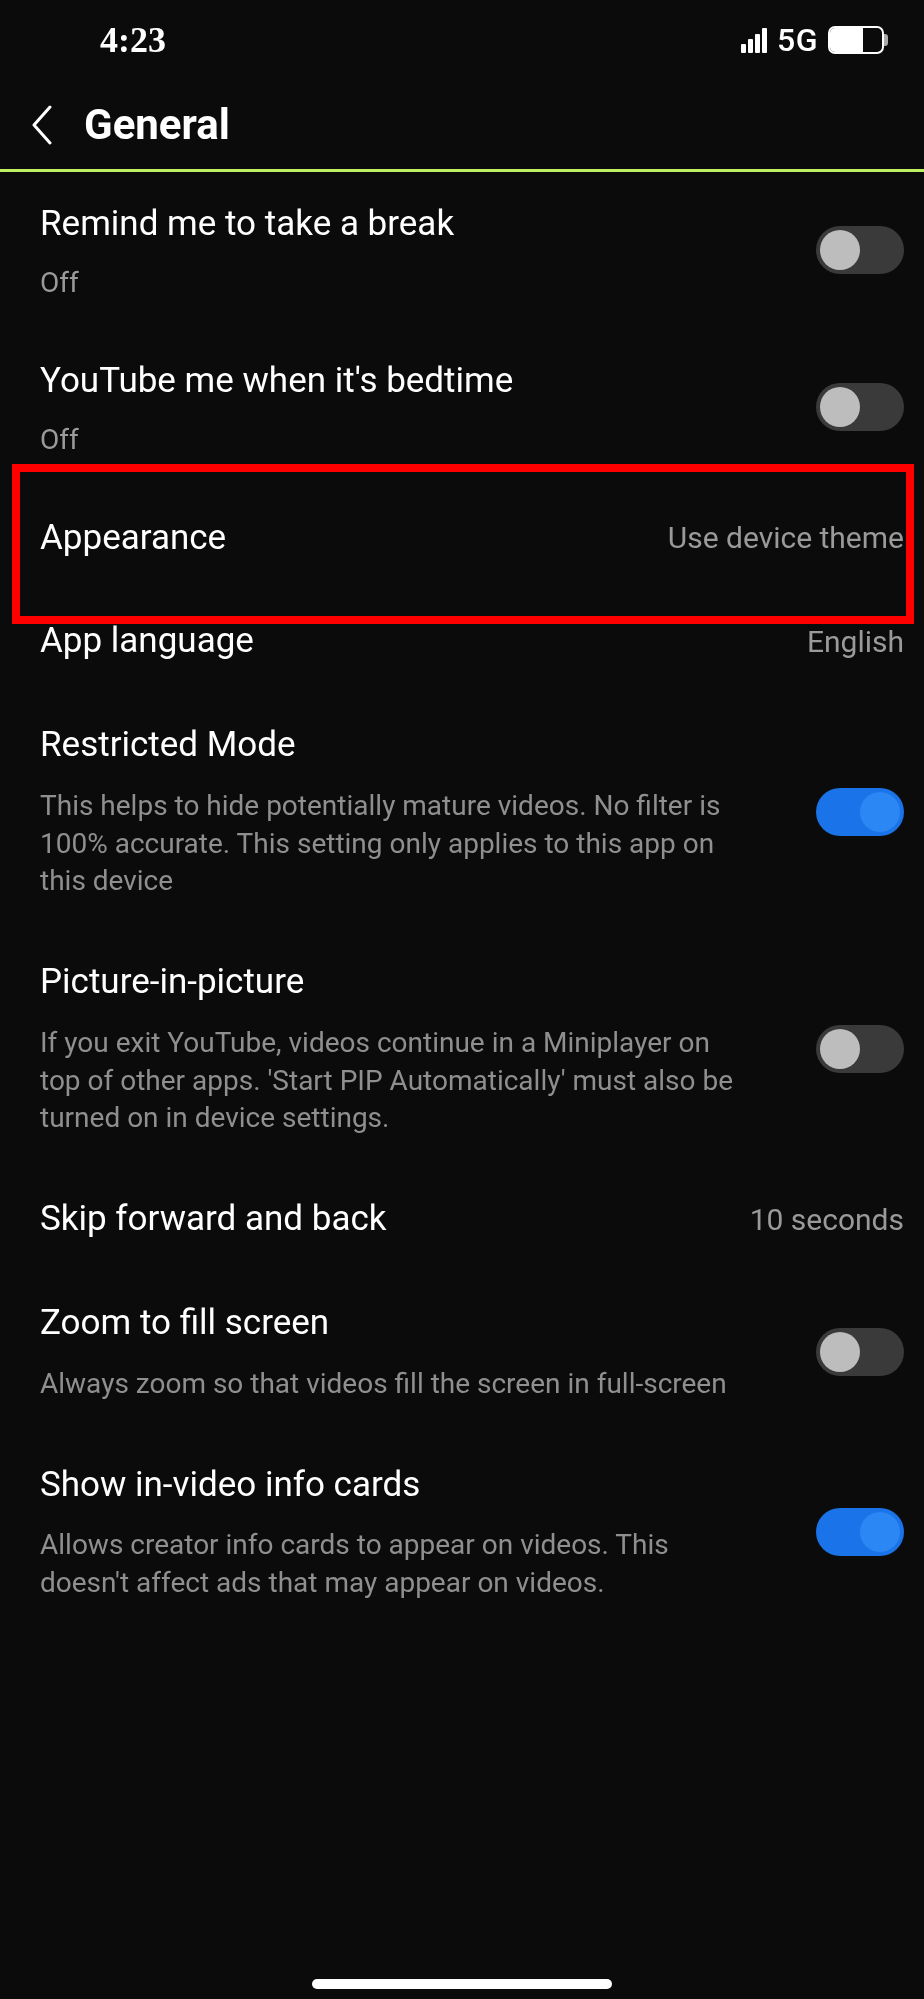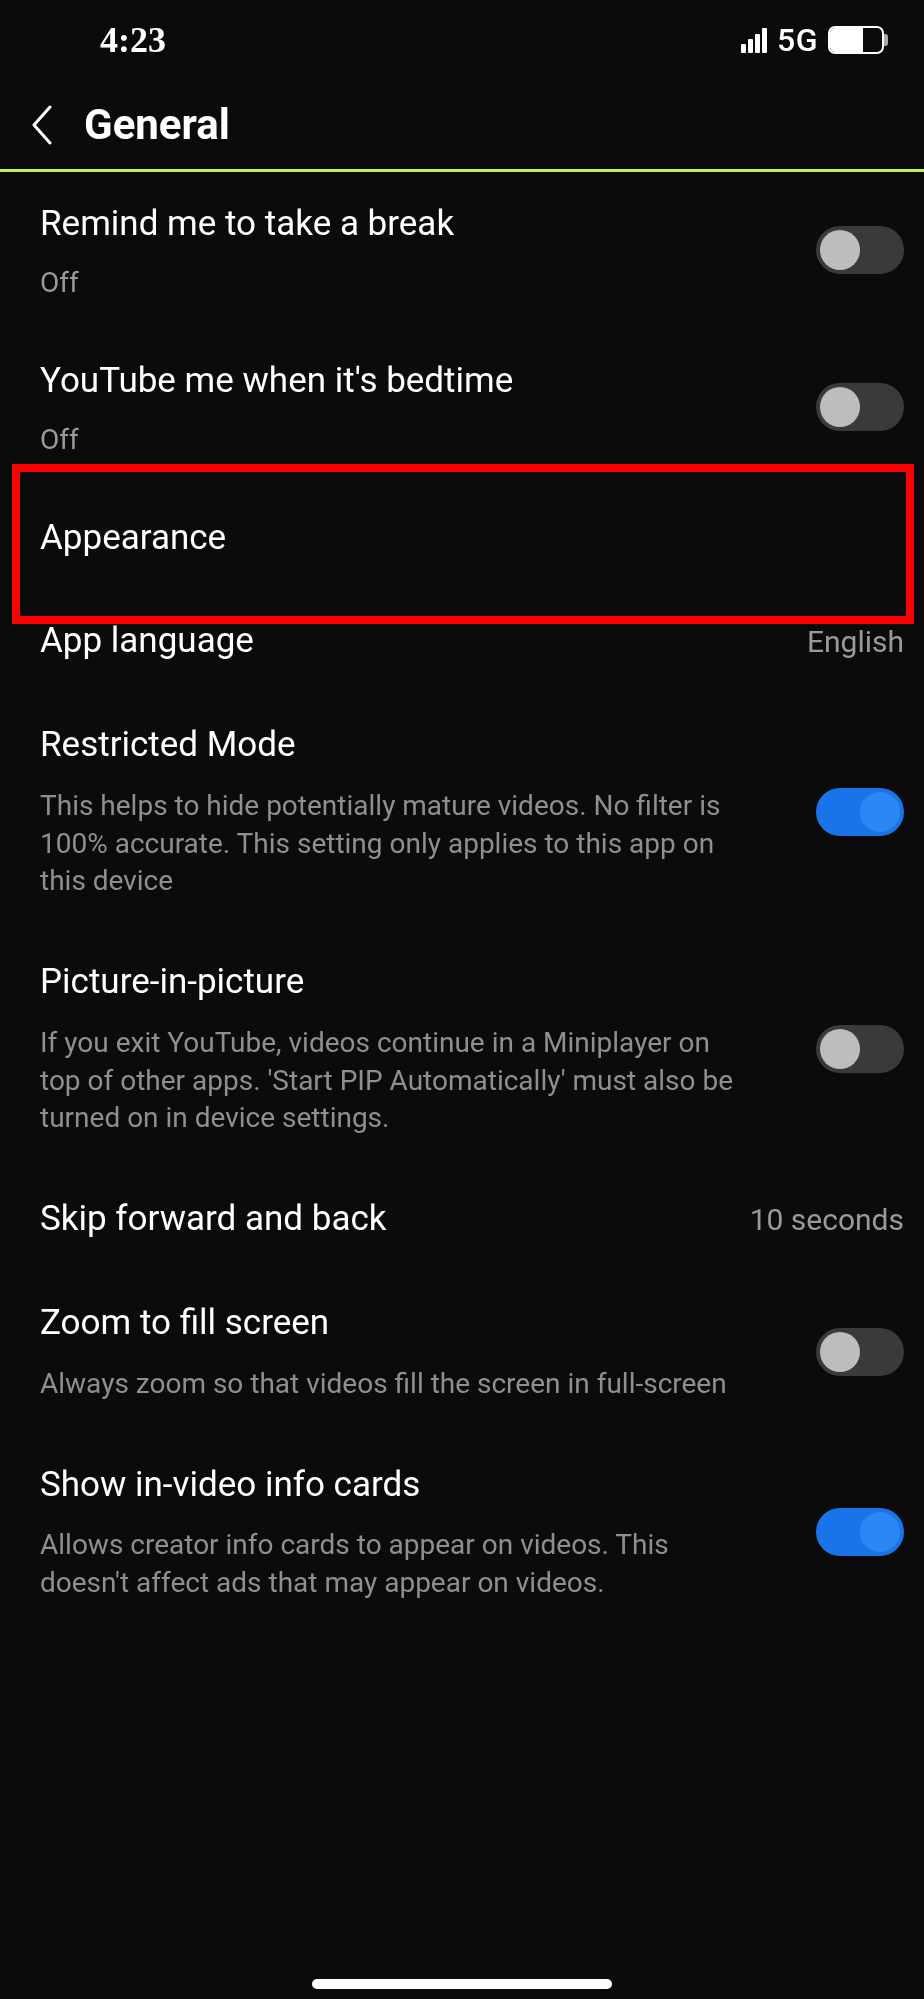--- a/index.html
+++ b/index.html
@@ -240,20 +240,21 @@
     </div>
     <div class="toggle">
         <div class="knob"></div>
       </div>
   </div>
 
   <div class="row">
     <div class="row-main">
       <div class="row-title">Appearance</div>
     </div>
+    <div class="row-value">Use device theme</div>
   </div>
 
   <div class="row">
     <div class="row-main">
       <div class="row-title">App language</div>
     </div>
     <div class="row-value">English</div>
   </div>
 
   <div class="row">

